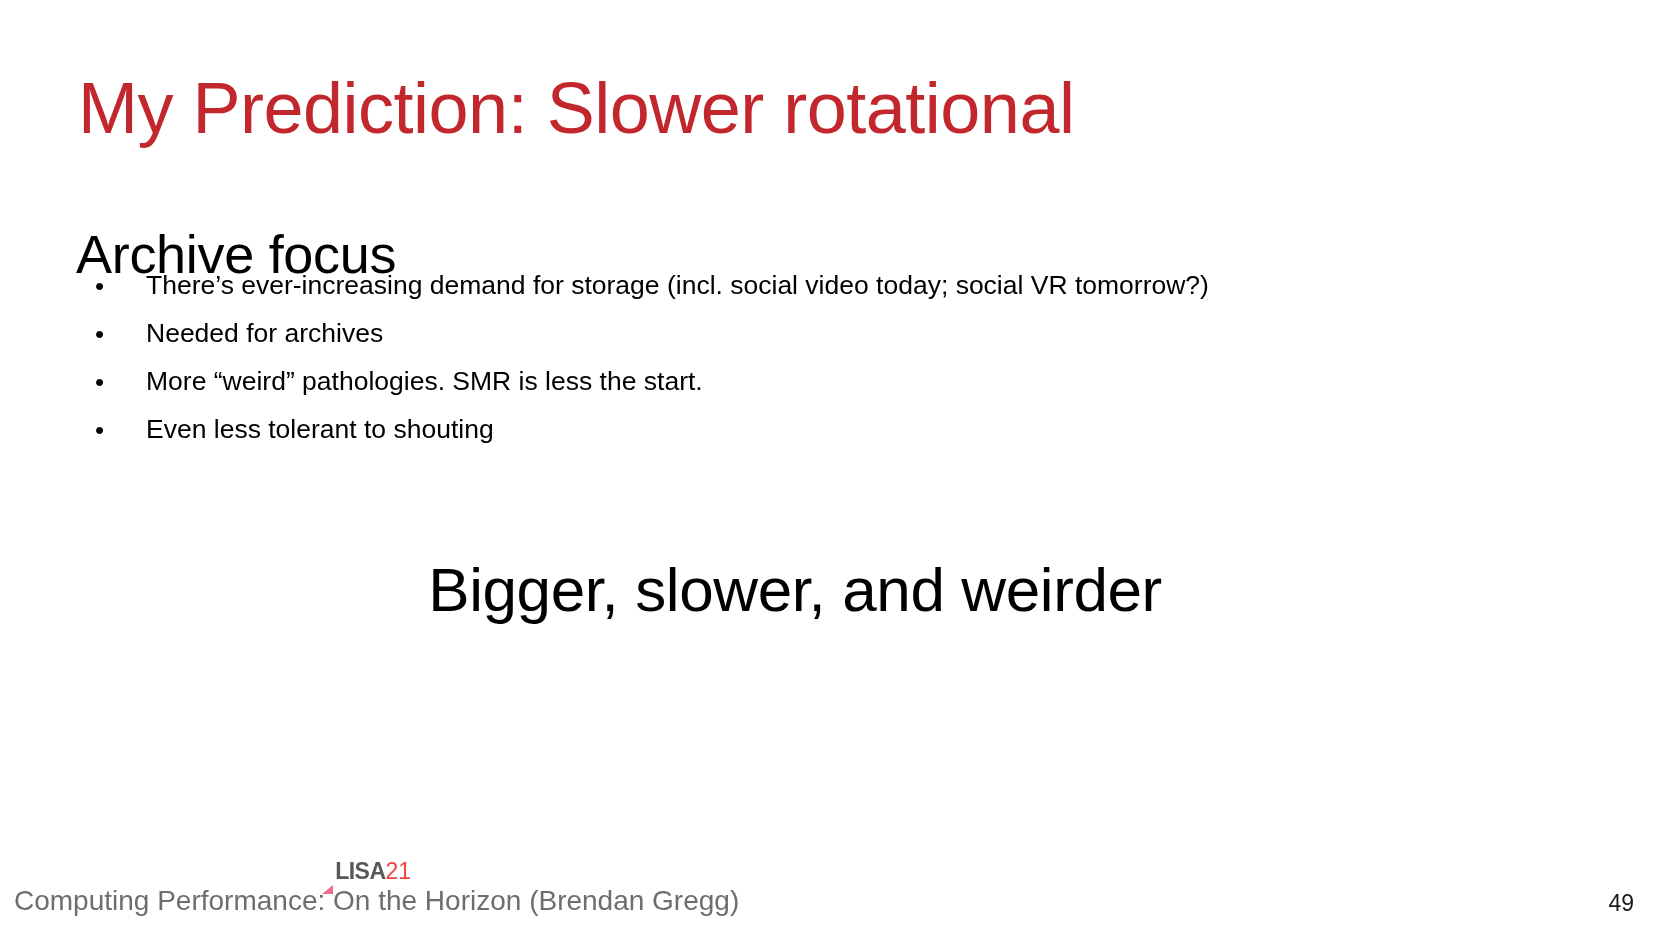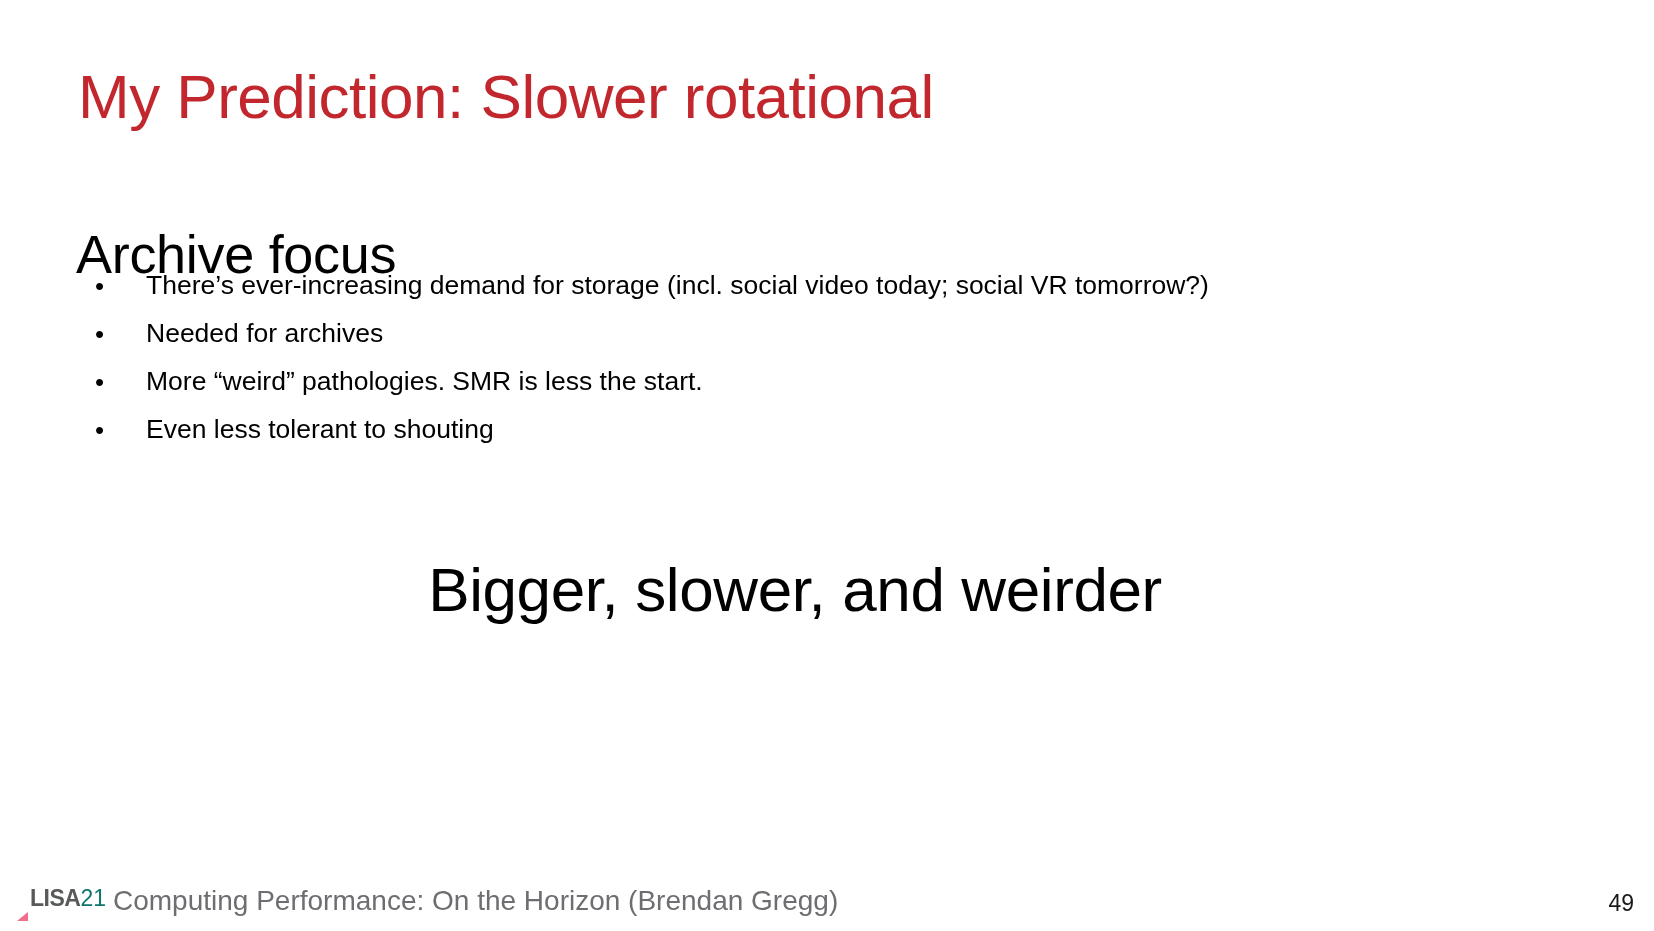--- a/index.html
+++ b/index.html
@@ -18,21 +18,21 @@
     background: #ffffff;
     overflow: hidden;
   }
 
   
   .slide-title {
     position: absolute;
     left: 78px;
     top: 22px;
     width: 1500px;
-    font-size: 62px;
+    font-size: 72px;
     line-height: 1.08;
     color: #C1272D;
     font-weight: 400;
     letter-spacing: -0.5px;
     white-space: nowrap;
   }
 
   
   .section-heading {
     position: absolute;
@@ -95,42 +95,43 @@
   
   .footer {
     position: absolute;
     left: 0;
     bottom: 0;
     width: 1654px;
     height: 60px;
   }
   .footer-left {
     position: absolute;
-    left: 30px;
+    left: 14px;
     bottom: 14px;
     display: flex;
-    align-items: flex-start;
+    align-items: center;
     white-space: nowrap;
+    flex-direction: column;
   }
   .logo-wrap {
     position: relative;
     display: inline-flex;
     align-items: baseline;
     margin-right: 7px;
   }
   .logo-lisa {
     font-size: 23px;
     font-weight: bold;
     color: #58595B;
     letter-spacing: -0.5px;
   }
   .logo-21 {
     font-size: 23px;
     font-weight: 400;
-    color: #0f766e;
+    color: #ef4444;
     letter-spacing: 0px;
   }
   .logo-tick {
     position: absolute;
     left: -13px;
     bottom: -9px;
     width: 0;
     height: 0;
     border-left: 11px solid transparent;
     border-bottom: 9px solid #EE6E8C;

